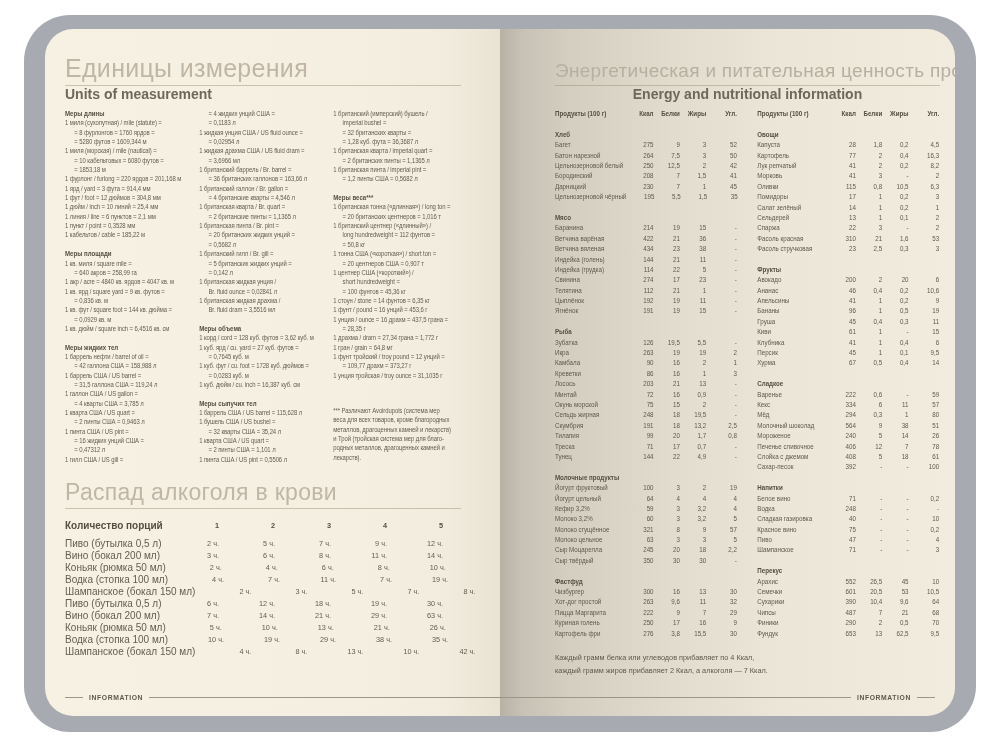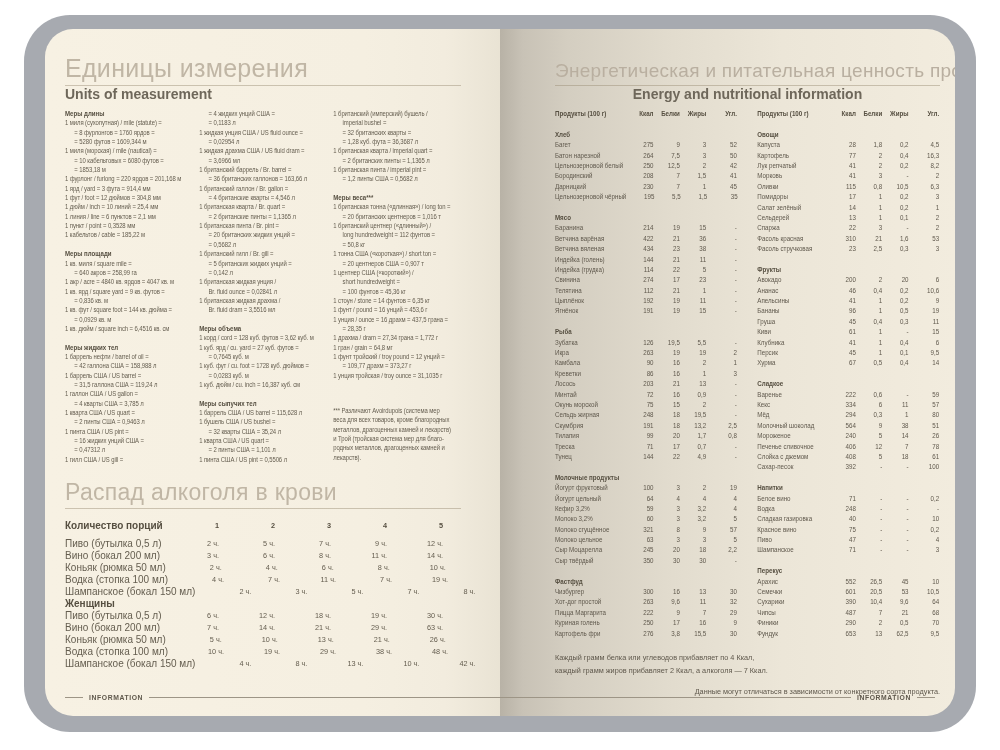--- a/index.html
+++ b/index.html
@@ -260,23 +260,20 @@
               </div>
               <div class="alc-row">
                 <div class="alc-label">Шампанское (бокал 150 мл)</div>
                 <div class="alc-cell">2 ч.</div>
                 <div class="alc-cell">3 ч.</div>
                 <div class="alc-cell">5 ч.</div>
                 <div class="alc-cell">7 ч.</div>
                 <div class="alc-cell">8 ч.</div>
               </div>
               <div class="alc-row">
-                <div class="alc-label alc-group">Женщины</div>
-              </div>
-              <div class="alc-row">
                 <div class="alc-label">Пиво (бутылка 0,5 л)</div>
                 <div class="alc-cell">6 ч.</div>
                 <div class="alc-cell">12 ч.</div>
                 <div class="alc-cell">18 ч.</div>
                 <div class="alc-cell">19 ч.</div>
                 <div class="alc-cell">30 ч.</div>
               </div>
               <div class="alc-row">
                 <div class="alc-label">Вино (бокал 200 мл)</div>
                 <div class="alc-cell">7 ч.</div>
@@ -292,21 +289,21 @@
                 <div class="alc-cell">13 ч.</div>
                 <div class="alc-cell">21 ч.</div>
                 <div class="alc-cell">26 ч.</div>
               </div>
               <div class="alc-row">
                 <div class="alc-label">Водка (стопка 100 мл)</div>
                 <div class="alc-cell">10 ч.</div>
                 <div class="alc-cell">19 ч.</div>
                 <div class="alc-cell">29 ч.</div>
                 <div class="alc-cell">38 ч.</div>
-                <div class="alc-cell">48 ч.</div>
+                <div class="alc-cell">35 ч.</div>
               </div>
               <div class="alc-row">
                 <div class="alc-label">Шампанское (бокал 150 мл)</div>
                 <div class="alc-cell">4 ч.</div>
                 <div class="alc-cell">8 ч.</div>
                 <div class="alc-cell">13 ч.</div>
                 <div class="alc-cell">10 ч.</div>
                 <div class="alc-cell">42 ч.</div>
               </div>
             </div>
@@ -914,21 +911,20 @@
                 <div class="food-cell">62,5</div>
                 <div class="food-cell">9,5</div>
               </div>
             </div>
           </div>
 
         <div class="notes">
             <div class="note-line">Каждый грамм белка или углеводов прибавляет по 4 Ккал,</div>
             <div class="note-line">каждый грамм жиров прибавляет 2 Ккал, а алкоголя — 7 Ккал.</div>
           </div>
-        <div class="disclaimer">Данные могут отличаться в зависимости от конкретного сорта продукта.</div>
       </div>
 
       <div class="footer footer-r">
         <div class="f-line f-fill"></div>
         <div class="f-text">INFORMATION</div>
         <div class="f-line f-dash"></div>
       </div>
     </div>
 
   </div>

